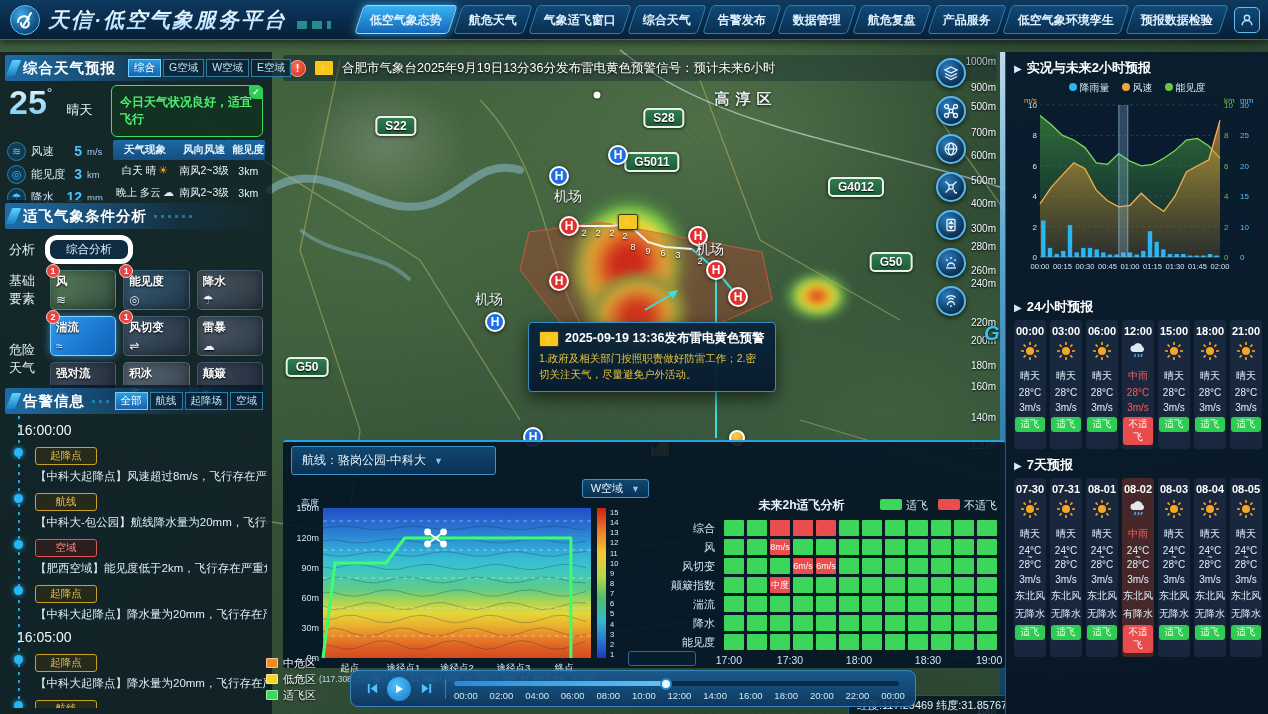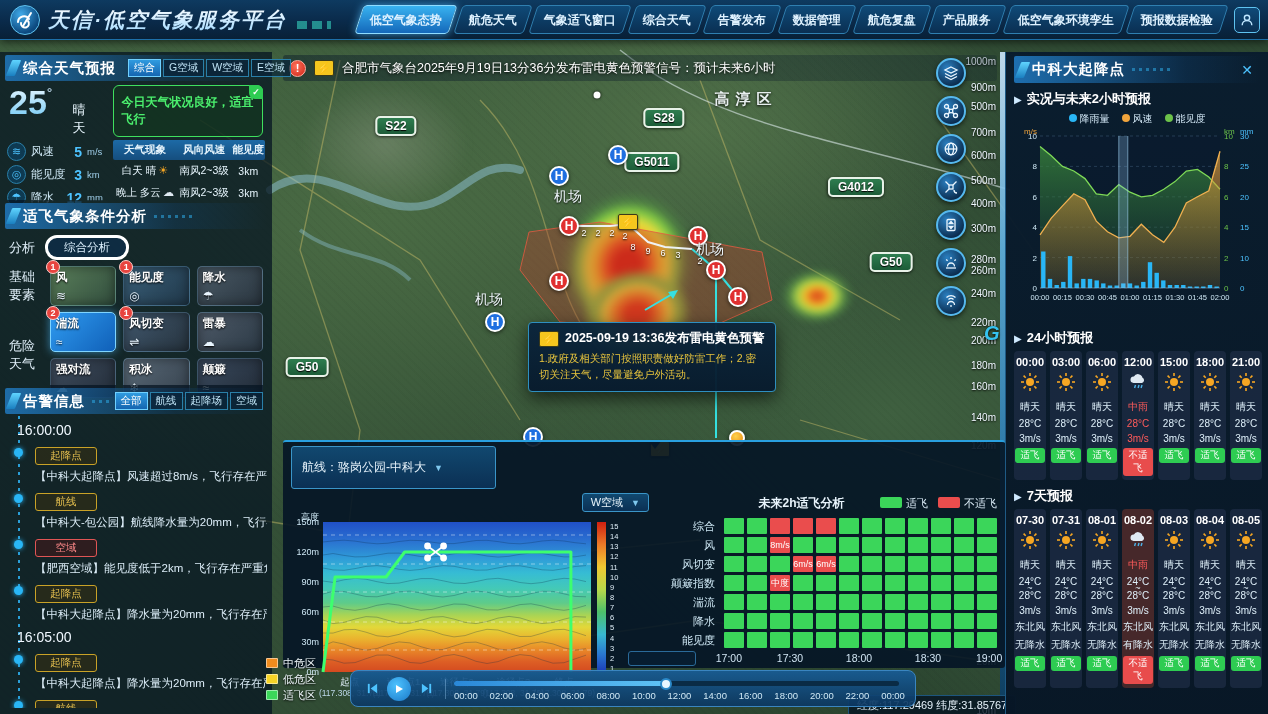--- a/index.html
+++ b/index.html
@@ -91,21 +91,21 @@
   .p-header{display:flex;align-items:center;gap:5px;height:26px;margin-top:3px;
     background:linear-gradient(90deg,rgba(32,120,190,.85),rgba(18,70,118,.3) 65%,transparent);border-radius:2px;padding:0 4px;}
   .slash{width:9px;height:16px;transform:skewX(-22deg);background:linear-gradient(180deg,#5fd4ff,#1a7fc0);border-radius:1px;flex:0 0 auto;}
   .p-title-text{font-size:14.5px;font-weight:bold;color:#fff;letter-spacing:1px;white-space:nowrap;}
   .dot-deco{height:3px;width:40px;background:repeating-linear-gradient(90deg,#2a9fd8 0 3px,transparent 3px 7px);opacity:.6;margin-left:2px;}
   .hdr-tabs{margin-left:auto;display:flex;gap:2px;}
   .hdr-tab{font-size:10.5px;color:#bfe3f5;border:1px solid #2a7fa8;background:rgba(8,36,58,.7);padding:1px 5px;cursor:pointer;white-space:nowrap;}
   .hdr-tab.active{background:linear-gradient(180deg,#2f9be0,#1565b0);color:#fff;border-color:#6fd0ff;}
 
   
-  #fc-top{display:flex;align-items:flex-start;gap:18px;padding:4px 4px 0;}
+  #fc-top{display:flex;align-items:flex-start;gap:12px;padding:4px 4px 0;}
   #temp-val{font-size:34px;font-weight:bold;line-height:1;background:linear-gradient(180deg,#f0faff,#6fc8f5);-webkit-background-clip:text;background-clip:text;color:transparent;}
   #temp-deg{font-size:14px;color:#cfeaff;vertical-align:top;}
   #temp-cond{font-size:13px;color:#e6f4fc;margin:16px 0 0 2px;}
   #advice-pill{position:relative;margin-left:auto;border:1px solid #3fe05e;border-radius:6px;background:rgba(18,58,30,.55);
     color:#4bf06e;font-size:12px;font-weight:bold;padding:8px 8px;max-width:152px;line-height:1.4;}
   #advice-corner{position:absolute;right:-1px;top:-1px;width:14px;height:14px;background:#2ecc52;border-radius:0 6px 0 6px;
     color:#fff;font-size:9px;line-height:14px;text-align:center;}
   #fc-bottom{display:flex;gap:6px;padding:3px 2px 0;}
   #fc-metrics{width:100px;flex:0 0 auto;}
   .metric{display:flex;align-items:center;gap:5px;height:23px;}
@@ -122,21 +122,21 @@
   #fc-table .c3{width:22%;text-align:center;}
   .wx-ico{font-size:11px;margin-left:2px;}
   .wx-ico.sun{color:#f5a623;}
   .wx-ico.cloud{color:#dfe9f2;}
 
   
   #tile-grid{display:grid;grid-template-columns:34px repeat(3,1fr);gap:6px 7px;padding:4px 4px 0;align-items:center;}
   .grp-label{font-size:13px;color:#dfeef8;line-height:1.35;width:30px;}
   #analysis-row1{display:flex;align-items:center;gap:10px;padding:6px 4px 2px;}
   #analysis-label{font-size:13px;color:#dfeef8;}
-  #analysis-btn{border:3px solid #ffffff;border-radius:12px;background:rgba(12,45,72,.8);color:#dff2ff;font-size:11.5px;padding:2px 16px;cursor:pointer;}
+  #analysis-btn{border:5px solid #ffffff;border-radius:12px;background:rgba(12,45,72,.8);color:#dff2ff;font-size:11.5px;padding:2px 16px;cursor:pointer;}
   .tile{position:relative;height:40px;border-radius:5px;padding:3px 5px;cursor:pointer;overflow:visible;border:1px solid rgba(120,180,220,.25);
     box-shadow:inset 0 0 12px rgba(0,0,0,.45);}
   .tile .t-name{font-size:11.5px;color:#fff;font-weight:bold;text-shadow:0 1px 2px #000;}
   .tile .t-ico{position:absolute;left:5px;bottom:2px;font-size:12px;color:#eaf6ff;text-shadow:0 1px 2px #000;}
   .tile.selected{background:linear-gradient(135deg,#2f9bf0,#1060b8)!important;border-color:#7fd4ff;box-shadow:0 0 8px rgba(80,190,255,.6);}
   .t-badge{position:absolute;left:-5px;top:-7px;width:14px;height:14px;border-radius:50%;background:#e8443f;border:1px solid #ffd0cc;
     color:#fff;font-size:9px;line-height:12px;text-align:center;font-weight:bold;}
 
   
   #alert-list{position:relative;height:292px;overflow:hidden;margin-top:2px;padding-left:30px;
@@ -146,27 +146,27 @@
   .alert-item .dot{position:absolute;left:-21px;top:3px;width:9px;height:9px;border-radius:50%;background:#29b6f6;box-shadow:0 0 5px #29b6f6;}
   .alert-tag{display:inline-block;min-width:62px;text-align:center;font-size:10.5px;padding:1px 10px;border-radius:3px;border:1px solid;}
   .alert-tag.warn{border-color:#c9a227;color:#e6c04f;background:rgba(70,52,10,.4);}
   .alert-tag.danger{border-color:#e05555;color:#ff8a8a;background:rgba(90,20,20,.4);}
   .alert-text{margin-top:4px;font-size:11.5px;color:#dcedf8;white-space:nowrap;overflow:hidden;width:238px;}
 
   
   #bottom-panel{position:absolute;left:283px;top:440px;width:722px;height:228px;z-index:5;background:rgba(5,22,38,.92);
     border-top:2px solid #29a0e0;border-radius:3px;padding:4px 8px;}
   .select-box{display:inline-flex;align-items:center;gap:8px;border:1px solid #3a95c8;background:linear-gradient(180deg,#11486f,#0b3054);
-    color:#e8f4fc;font-size:12px;padding:12px 10px;border-radius:3px;cursor:pointer;}
+    color:#e8f4fc;font-size:12px;padding:5px 10px;border-radius:3px;cursor:pointer;}
   .select-box .chev{color:#7fc8ee;font-size:9px;}
   #bp-body{display:flex;margin-top:4px;}
   #bp-left{width:358px;flex:0 0 auto;position:relative;}
   #bp-left-hdr{display:flex;align-items:center;gap:6px;}
   #profile-title{font-size:11.5px;font-weight:bold;color:#e8f4fc;margin-left:14px;}
-  #bp-right{flex:1;padding-left:14px;}
+  #bp-right{flex:1;padding-left:14px;margin-top:16px;}
   #grid-hdr{display:flex;align-items:center;margin-top:2px;}
   #grid-title{flex:1;text-align:center;font-size:12px;font-weight:bold;color:#e8f4fc;margin-left:70px;}
   .legend-sw{display:inline-block;width:22px;height:11px;border-radius:2px;margin:0 4px 0 10px;vertical-align:-1px;}
   #grid-legend{font-size:11px;color:#dcedf8;white-space:nowrap;}
   #suit-grid{display:grid;grid-template-columns:58px repeat(12,1fr);gap:3px;margin-top:6px;}
   .sg-label{font-size:11px;color:#cfe8f5;text-align:right;padding-right:6px;line-height:16px;white-space:nowrap;}
   .sg-cell{height:16px;border-radius:1px;background:#3bd65a;font-size:9px;color:#fff;text-align:center;line-height:16px;overflow:hidden;}
   .sg-cell.red{background:#ea4d4d;}
   #suit-xaxis{position:relative;height:14px;margin:4px 0 0 58px;font-size:10.5px;color:#d0e4f2;}
   #suit-xaxis span{position:absolute;transform:translateX(-50%);}
@@ -293,23 +293,23 @@
   <div id="ruler-bar"></div>
   <div id="ruler-ticks">
       <div class="ruler-tick" style="top: 61px;">1000m</div>
       <div class="ruler-tick" style="top: 87px;">900m</div>
       <div class="ruler-tick" style="top: 106px;">500m</div>
       <div class="ruler-tick" style="top: 132px;">700m</div>
       <div class="ruler-tick" style="top: 155px;">600m</div>
       <div class="ruler-tick" style="top: 180px;">500m</div>
       <div class="ruler-tick" style="top: 203px;">400m</div>
       <div class="ruler-tick" style="top: 228px;">300m</div>
-      <div class="ruler-tick" style="top: 259px;">280m</div>
+      <div class="ruler-tick" style="top: 246px;">280m</div>
       <div class="ruler-tick" style="top: 270px;">260m</div>
-      <div class="ruler-tick" style="top: 293px;">240m</div>
+      <div class="ruler-tick" style="top: 283px;">240m</div>
       <div class="ruler-tick" style="top: 322px;">220m</div>
       <div class="ruler-tick" style="top: 340px;">200m</div>
       <div class="ruler-tick" style="top: 365px;">180m</div>
       <div class="ruler-tick" style="top: 386px;">160m</div>
       <div class="ruler-tick" style="top: 417px;">140m</div>
       <div class="ruler-tick" style="top: 445px;">120m</div>
       <div class="ruler-tick" style="top: 661px;">20m</div>
       <div class="ruler-tick" style="top: 710px;">10m</div>
     </div>
   <div id="zone-letter">G</div>
@@ -809,26 +809,20 @@
           <span>16:00</span>
           <span>18:00</span>
           <span>20:00</span>
           <span>22:00</span>
           <span>00:00</span>
         </div>
     </div>
   </div>
 
   <div id="right-panel">
-    <div id="rp-header">
-      <span class="slash"></span>
-      <span class="p-title-text">中科大起降点</span>
-      <span class="dot-deco"></span>
-      <span id="rp-close">✕</span>
-    </div>
     <div class="sec-hdr">
         <span class="sec-tri">▶</span>
       <span class="sec-title">实况与未来2小时预报</span>
       </div>
     <div id="nowcast-legend">
         <span><span class="leg-dot" style="background: rgb(41, 182, 246);"></span><span>降雨量</span></span>
         <span><span class="leg-dot" style="background: rgb(240, 164, 60);"></span><span>风速</span></span>
         <span><span class="leg-dot" style="background: rgb(108, 194, 74);"></span><span>能见度</span></span>
       </div>
     <div id="nowcast-chart"><svg width="247" height="192">

